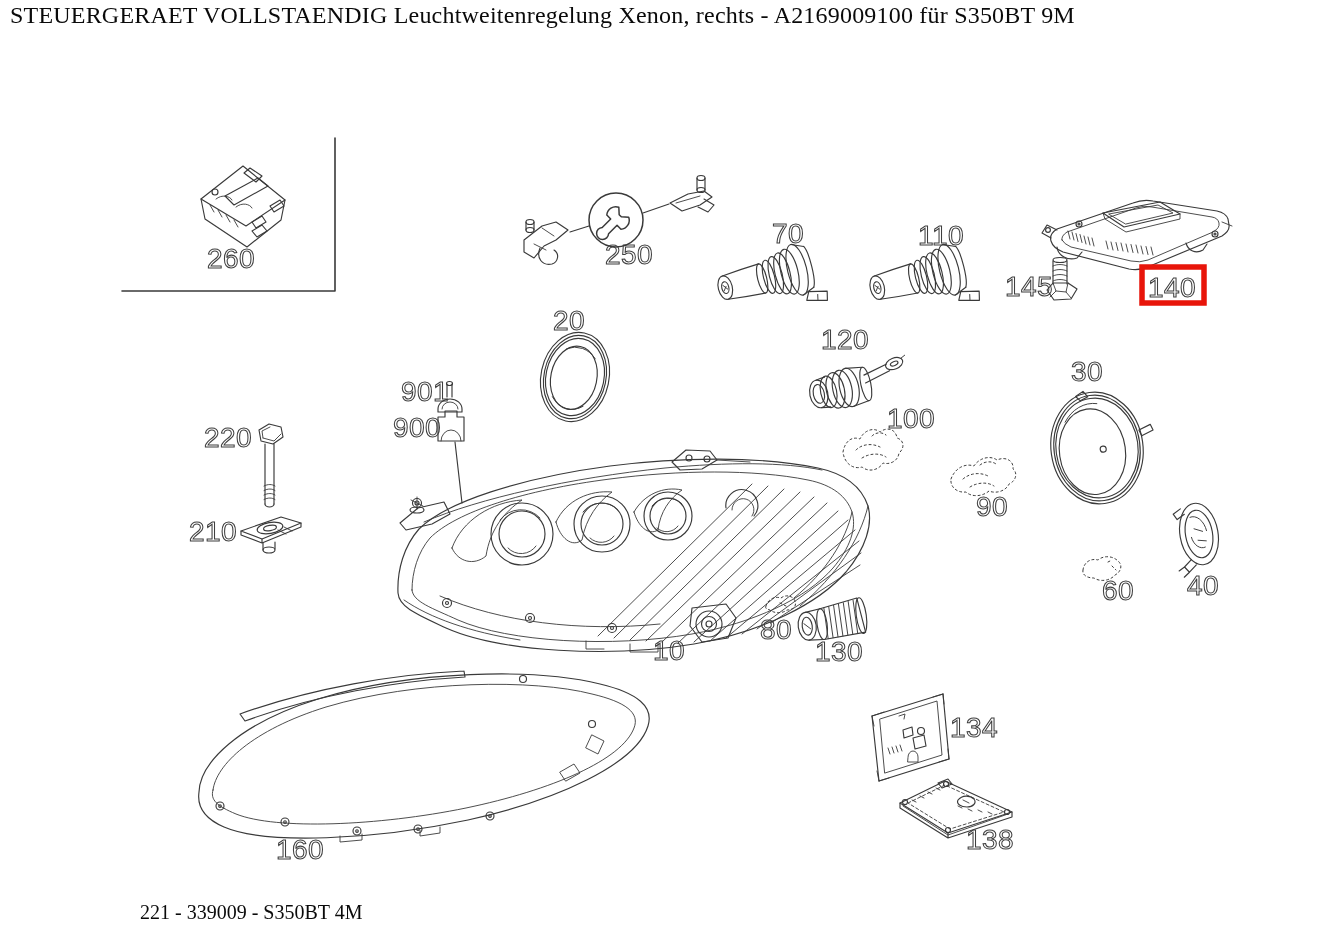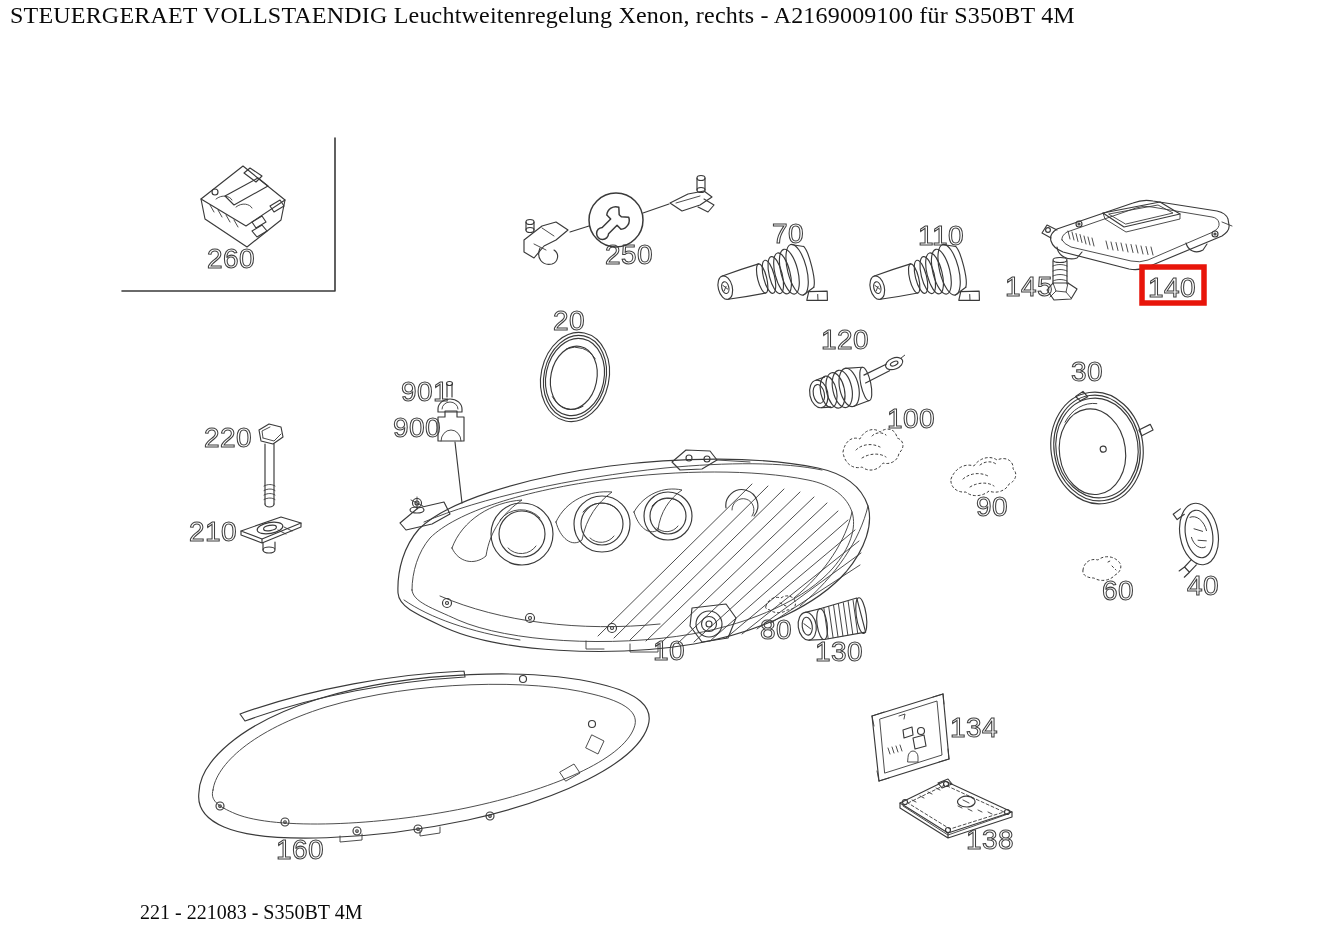--- a/index.html
+++ b/index.html
@@ -21,21 +21,21 @@
   .dotted{stroke-dasharray:2 2.8;stroke-width:1;}
   .dashed{stroke-dasharray:3 2.4;stroke-width:0.9;}
   .callout{
     font-family:"Liberation Sans", sans-serif;font-size:28px;
     fill:none;stroke:#3f3f3f;stroke-width:1.05;letter-spacing:0.5px;
   }
 </style>
 </head>
 <body>
 
-<div class="title">STEUERGERAET VOLLSTAENDIG Leuchtweitenregelung Xenon, rechts - A2169009100 für S350BT 4M</div>
+<div class="title">STEUERGERAET VOLLSTAENDIG Leuchtweitenregelung Xenon, rechts - A2169009100 für S350BT 9M</div>
 
 <svg class="canvas" width="1326" height="938" viewBox="0 0 1326 938">
 
   <defs>
     <g id="bulb" class="art">
       <ellipse cx="-44" cy="0" rx="7" ry="12"></ellipse>
       <ellipse cx="-44" cy="0" rx="3.5" ry="6"></ellipse>
       <path class="thin" d="M -46,-3 L -42,2 M -46,3 L -43,-1"></path>
       <path d="M -44,-12 C -30,-13.5 -16,-14.5 -6,-15"></path>
       <path d="M -44,12 C -30,13.5 -16,14.5 -6,15"></path>
@@ -342,13 +342,13 @@
   <text class="callout" x="228" y="447" text-anchor="middle">220</text>
   <text class="callout" x="213" y="541" text-anchor="middle">210</text>
   <text class="callout" x="669" y="660" text-anchor="middle">10</text>
   <text class="callout" x="776" y="639" text-anchor="middle">80</text>
   <text class="callout" x="839" y="661" text-anchor="middle">130</text>
   <text class="callout" x="300" y="859" text-anchor="middle">160</text>
   <text class="callout" x="974" y="737" text-anchor="middle">134</text>
   <text class="callout" x="990" y="849" text-anchor="middle">138</text>
 </svg>
 
-<div class="footer">221 - 221083 - S350BT 4M</div>
+<div class="footer">221 - 339009 - S350BT 4M</div>
 
 </body></html>

